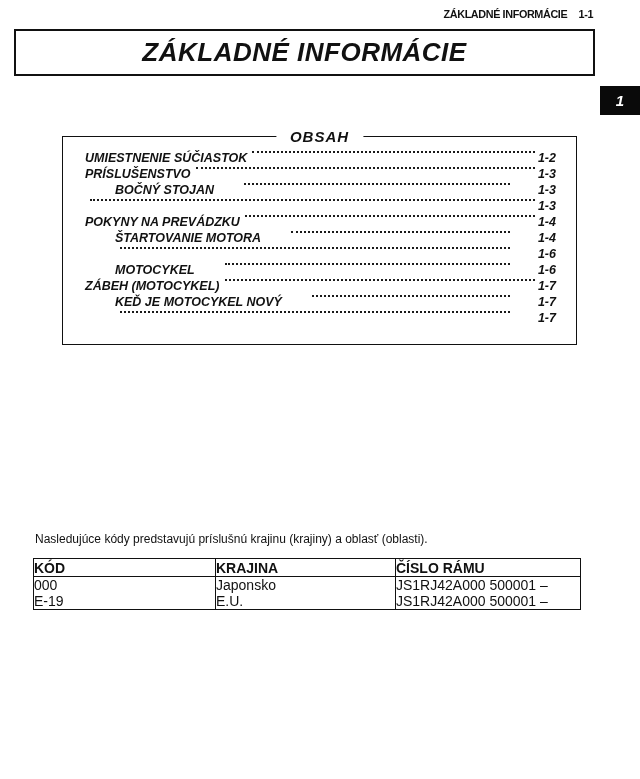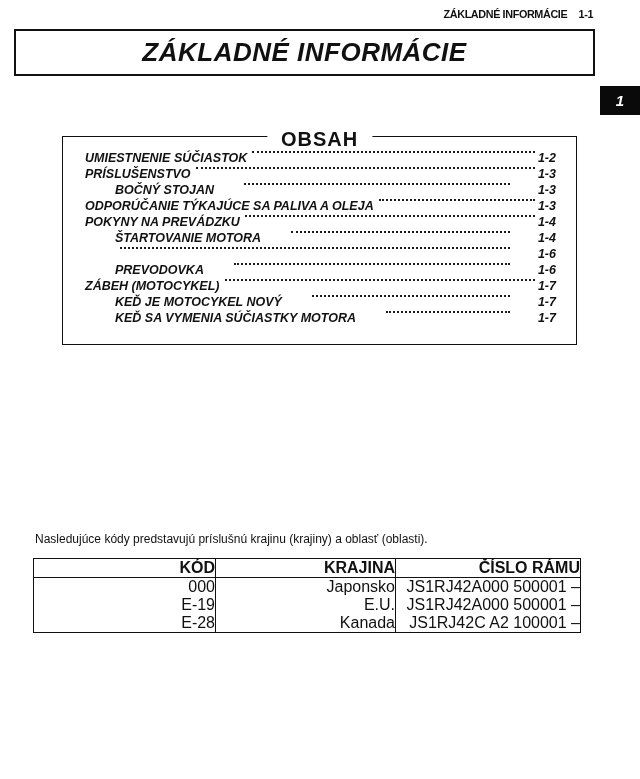--- a/index.html
+++ b/index.html
@@ -73,22 +73,23 @@
     height: 209px;
     border: 1.5px solid #111111;
   }
   .toc-title {
     position: absolute;
     top: -9px;
     left: 50%;
     transform: translateX(-50%);
     background: #ffffff;
     padding: 0 14px;
-    font-size: 20px;
-    font-weight: bold;
+    font-size: 15px;
+    font-weight: bold;
+    font-style: italic;
     letter-spacing: 1px;
     white-space: nowrap;
   }
   .toc-entries { padding: 14px 20px 0 22px; }
   .toc-row {
     display: flex;
     align-items: flex-start;
     height: 16px;
     font-size: 12.5px;
     font-weight: bold;
@@ -125,22 +126,22 @@
   
   table.codes-table {
     position: absolute;
     left: 33px;
     top: 558px;
     width: 547px;
     border-collapse: collapse;
     table-layout: fixed;
   }
   .codes-table th, .codes-table td {
-    text-align: right;
-    font-size: 16px;
+    text-align: left;
+    font-size: 14px;
     padding: 0;
     vertical-align: middle;
   }
   .codes-table th {
     font-weight: bold;
     height: 18px;
     border-bottom: 1.5px solid #111111;
   }
   .codes-table td { height: 15.5px; font-weight: normal; }
   .codes-table th, .codes-table td {
@@ -181,55 +182,53 @@
           <span>PRÍSLUŠENSTVO</span>
           <span class="toc-leader"></span>
           <span class="toc-page">1-3</span>
         </div>
         <div class="toc-row indent-1">
           <span>BOČNÝ STOJAN</span>
           <span class="toc-leader"></span>
           <span class="toc-page">1-3</span>
         </div>
         <div class="toc-row">
-          <span>ODPORÚČANIE TÝKAJÚCE SA PALIVA A OLEJA</span>
           <span class="toc-leader"></span>
           <span class="toc-page">1-3</span>
         </div>
         <div class="toc-row">
           <span>POKYNY NA PREVÁDZKU</span>
           <span class="toc-leader"></span>
           <span class="toc-page">1-4</span>
         </div>
         <div class="toc-row indent-1">
           <span>ŠTARTOVANIE MOTORA</span>
           <span class="toc-leader"></span>
           <span class="toc-page">1-4</span>
         </div>
         <div class="toc-row indent-1">
           <span class="toc-leader"></span>
           <span class="toc-page">1-6</span>
         </div>
         <div class="toc-row indent-1">
-          <span>PREVODOVKA</span>
+          <span>MOTOCYKEL</span>
           <span class="toc-leader"></span>
           <span class="toc-page">1-6</span>
         </div>
         <div class="toc-row">
           <span>ZÁBEH (MOTOCYKEL)</span>
           <span class="toc-leader"></span>
           <span class="toc-page">1-7</span>
         </div>
         <div class="toc-row indent-1">
           <span>KEĎ JE MOTOCYKEL NOVÝ</span>
           <span class="toc-leader"></span>
           <span class="toc-page">1-7</span>
         </div>
         <div class="toc-row indent-1">
-          <span>KEĎ SA VYMENIA SÚČIASTKY MOTORA</span>
           <span class="toc-leader"></span>
           <span class="toc-page">1-7</span>
         </div>
       </div>
   </div>
 
   <div class="section-desc">Nasledujúce kódy predstavujú príslušnú krajinu (krajiny) a oblasť (oblasti).</div>
 
   <table class="codes-table">
     <colgroup>
@@ -248,21 +247,16 @@
         <tr>
           <td>000</td>
           <td>Japonsko</td>
           <td>JS1RJ42A000 500001 –</td>
         </tr>
         <tr>
           <td>E-19</td>
           <td>E.U.</td>
           <td>JS1RJ42A000 500001 –</td>
         </tr>
-        <tr>
-          <td>E-28</td>
-          <td>Kanada</td>
-          <td>JS1RJ42C A2 100001 –</td>
-        </tr>
       </tbody>
   </table>
 
 </div>
 
 </body></html>

